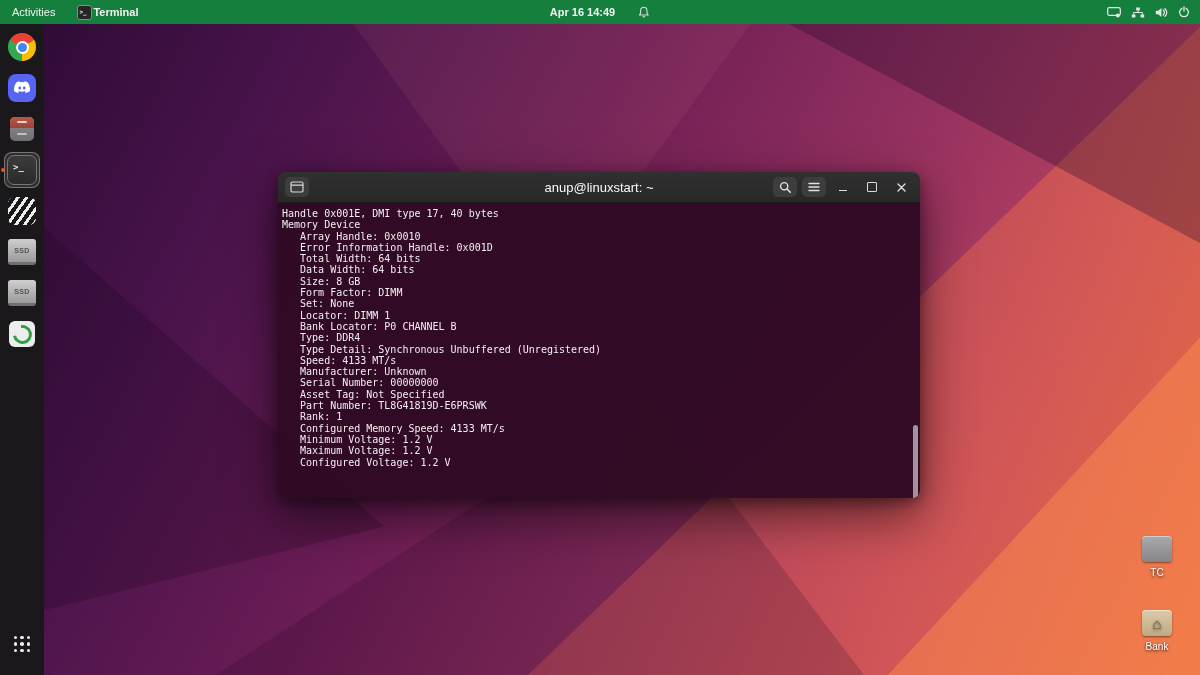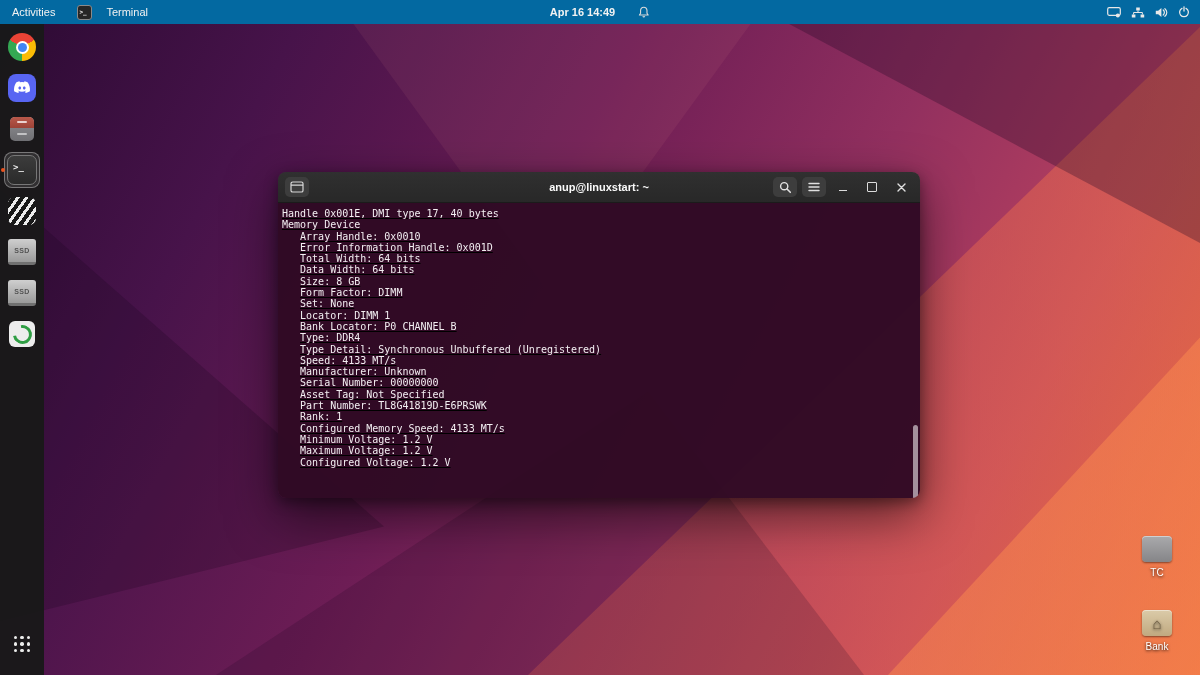--- a/index.html
+++ b/index.html
@@ -13,25 +13,25 @@
   .f1{clip-path:polygon(44% 100%,100% 4%,100% 100%);
       background:linear-gradient(105deg,rgba(224,90,110,.18) 0%,rgba(238,105,80,.42) 70%,rgba(248,128,70,.5) 100%);}
   .f2{clip-path:polygon(62% 0,100% 0,100% 36%);background:rgba(30,6,38,.30);}
   .f3{clip-path:polygon(0 28%,32% 78%,0 92%);background:rgba(22,5,28,.22);}
   .f4{clip-path:polygon(28% 0,64% 0,46% 44%);background:rgba(255,170,160,.07);}
   .f5{clip-path:polygon(18% 100%,54% 58%,72% 100%);background:rgba(26,6,32,.18);}
   .f6{clip-path:polygon(74% 100%,100% 50%,100% 100%);
       background:linear-gradient(120deg,rgba(241,110,70,.35),rgba(252,140,80,.55));}
 
   
-  .topbar{position:absolute;top:0;left:0;right:0;height:24px;background:#0369a1;display:flex;
+  .topbar{position:absolute;top:0;left:0;right:0;height:24px;background:#15803d;display:flex;
     align-items:center;color:#f2f2f2;font-size:11px;z-index:60;padding:0 8px;}
   .tb-left{display:flex;align-items:center;gap:18px;}
   .tb-activities{padding:0 4px;cursor:default;}
-  .tb-app{display:flex;align-items:center;gap:14px;font-weight:400;}
+  .tb-app{display:flex;align-items:center;gap:1px;font-weight:700;}
   .tb-appicon{width:13px;height:13px;border-radius:3px;background:#262626;border:1px solid #8a8a8a;
     position:relative;display:inline-block;}
   .tb-appicon::before{content:">_";position:absolute;left:1px;top:1px;
     font:700 6px/9px "DejaVu Sans Mono",monospace;color:#eee;}
   .tb-center{position:absolute;left:50%;transform:translateX(-50%);display:flex;align-items:center;
     gap:23px;font-weight:700;}
   .tb-right{margin-left:auto;display:flex;align-items:center;gap:10px;padding-right:2px;}
 
   
   .dock{position:absolute;left:0;top:24px;bottom:0;width:44px;background:rgba(25,25,25,.96);
@@ -79,29 +79,29 @@
 
   .app-grid-icon{display:grid;grid-template-columns:repeat(3,3.4px);gap:3px;}
   .app-grid-icon i{width:3.4px;height:3.4px;border-radius:50%;background:#ececec;}
 
   
   .window{position:absolute;left:278px;top:172px;width:642px;height:326px;border-radius:8px;
     overflow:hidden;z-index:30;display:flex;flex-direction:column;
     box-shadow:0 18px 50px rgba(0,0,0,.55),0 4px 14px rgba(0,0,0,.4);}
   .titlebar{height:30px;background:linear-gradient(#303030,#282828);border-bottom:1px solid #1b1b1b;
     display:flex;align-items:center;padding:0 7px;position:relative;flex:0 0 auto;}
-  .title{position:absolute;left:50%;transform:translateX(-50%);color:#fafafa;font-size:11px;
-    font-weight:700;white-space:nowrap;text-align:right;}
+  .title{position:absolute;left:50%;transform:translateX(-50%);color:#fafafa;font-size:13px;
+    font-weight:400;white-space:nowrap;text-align:right;}
   .hb-btn{width:24px;height:20px;border-radius:5px;display:flex;align-items:center;justify-content:center;}
   .hb-btn.boxed{background:#3d3d3d;}
   .win-controls{margin-left:auto;display:flex;align-items:center;gap:5px;}
   .glyph-min{width:8px;height:7px;border-bottom:1.5px solid #dcdcdc;}
   .glyph-max{width:8px;height:8px;border:1.2px solid #dcdcdc;border-radius:1px;}
 
-  .screen{flex:1;background:rgba(48,10,36,.97);position:relative;padding:5px 8px 0 4px;overflow:hidden;text-decoration:underline;}
+  .screen{flex:1;background:rgba(48,10,36,.97);position:relative;padding:5px 8px 0 4px;overflow:hidden;}
   pre.out{margin:0;font-family:"DejaVu Sans Mono","Liberation Mono",monospace;font-size:10px;
     line-height:11.3px;color:#f3eff2;white-space:pre;tab-size:3;-moz-tab-size:3;}
   .promptline{margin-top:11.3px;font-family:"DejaVu Sans Mono","Liberation Mono",monospace;
     font-size:10px;line-height:11.3px;white-space:pre;color:#f3eff2;}
   .p-user{color:#33d17a;font-weight:700;}
   .p-path{color:#739fcf;font-weight:700;}
   .cursor{display:inline-block;width:6px;height:10px;border:1px solid #efe9ee;
     vertical-align:text-bottom;margin-left:5px;}
   .scroll-thumb{position:absolute;right:2px;top:222px;width:5px;height:75px;border-radius:3px;
     background:rgba(255,255,255,.55);}

